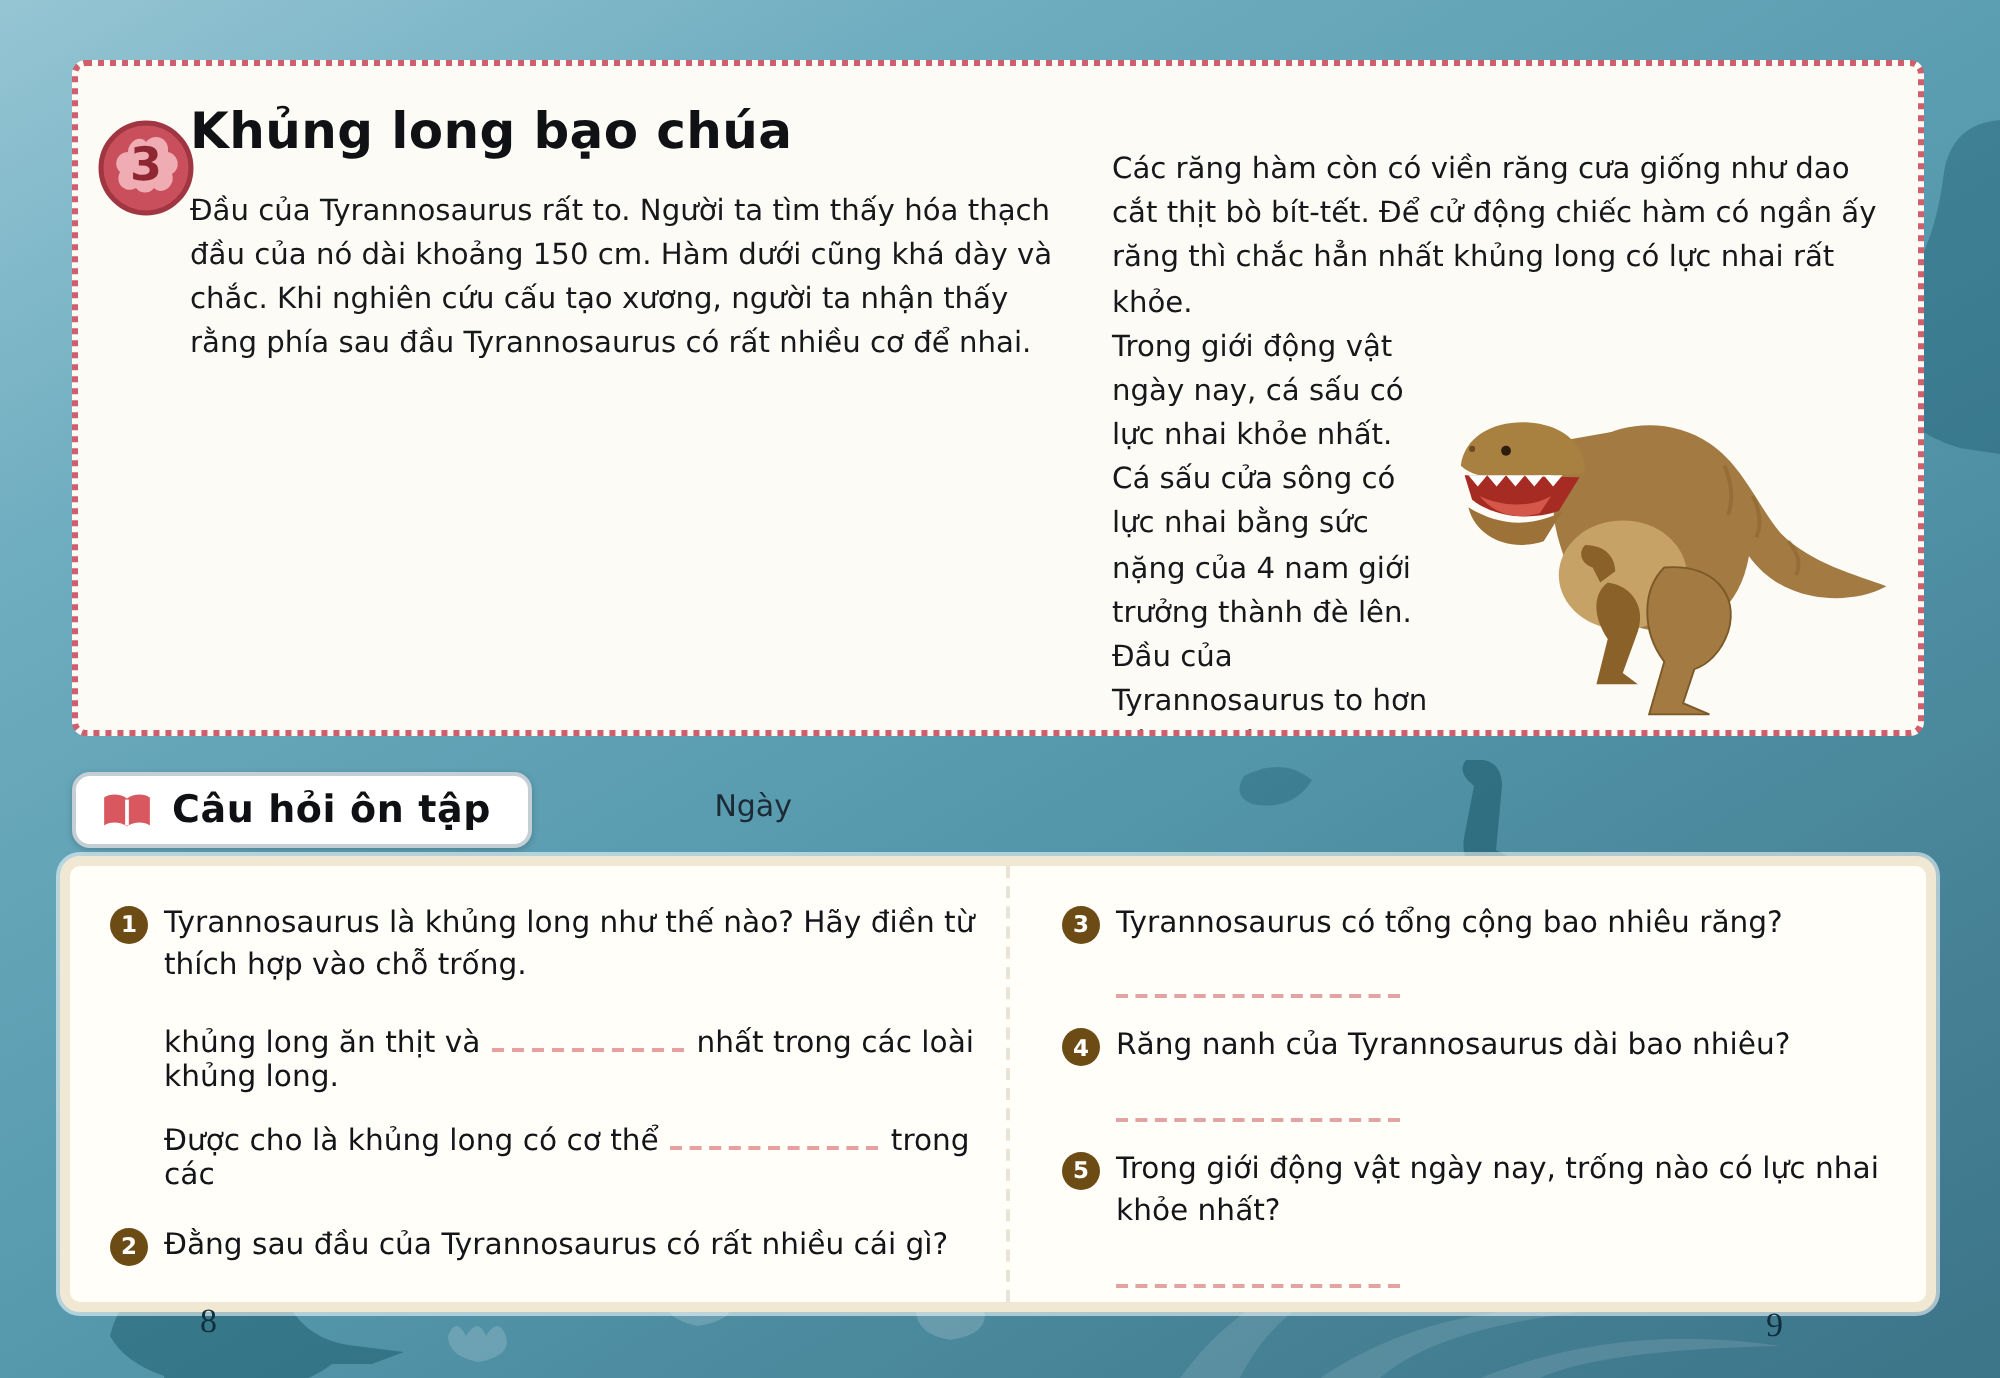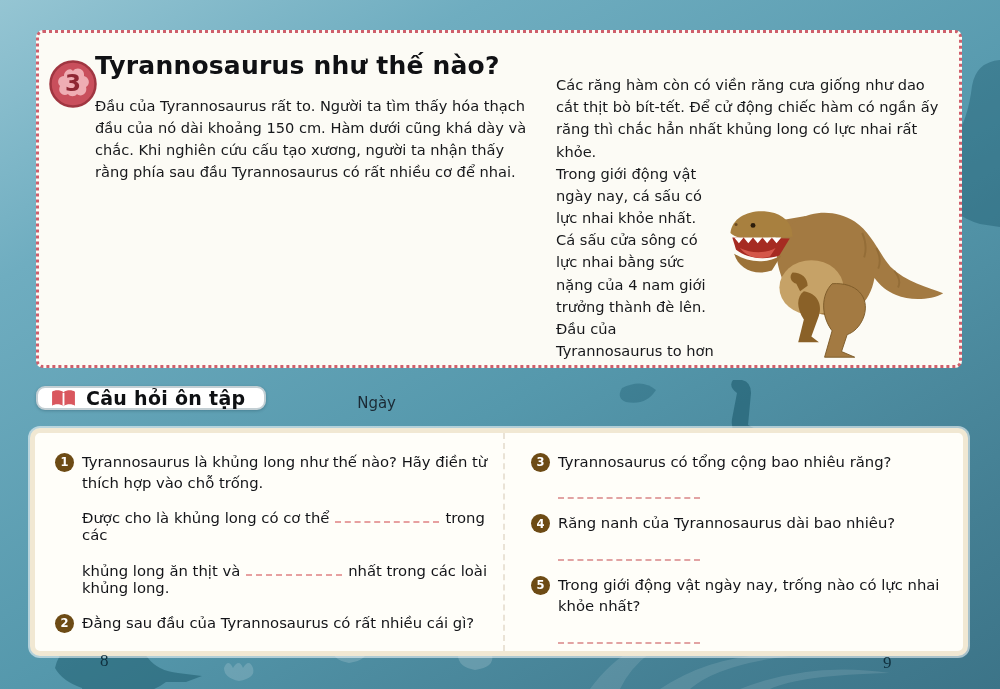--- a/index.html
+++ b/index.html
@@ -25,21 +25,21 @@
     font-size:23px;font-weight:bold;color:#8f2733;padding-bottom:2px;
   }
   .title{font-size:25px;font-weight:bold;line-height:1.22;color:#101114;margin:4px 0 13px 0;letter-spacing:.2px;}
   .bodytext p{margin:0;font-size:14.6px;line-height:1.52;color:#17181b;}
   .col-right{flex:1;padding:41px 12px 4px 12px;font-size:14.6px;line-height:1.52;color:#17181b;overflow:hidden;}
   .col-right p{margin:0;}
   .dino-fig{float:right;width:226px;height:210px;margin:4px 0 0 6px;}
 
   
   .quiz-header{
-    position:absolute;left:36px;top:386px;height:24px;
+    position:absolute;left:36px;top:386px;height:38px;
     display:flex;align-items:center;gap:9px;
     background:#ffffff;border:2px solid #c3cfd4;border-radius:9px;
     padding:0 18px 0 12px;box-shadow:0 1px 3px rgba(10,40,55,.25);
   }
   .quiz-header .label{font-size:19px;font-weight:bold;color:#0e1013;letter-spacing:.3px;}
 
   .date-row{position:absolute;left:322px;top:394px;display:flex;align-items:flex-end;gap:5px;
     font-size:15px;color:#1b2a35;flex-direction:column;}
   .date-line{display:inline-block;width:62px;height:15px;border-bottom:1.5px solid #55707e;}
   .date-line.l2{width:74px;}
@@ -103,21 +103,21 @@
     <div class="col-left">
       <div class="lesson-badge">
         <svg viewBox="0 0 48 48">
           <circle cx="24" cy="24" r="22.5" fill="#c94f5c" stroke="#a03641" stroke-width="2.5"></circle>
           <path d="M24,11 c4,-5 12,-2 11,5 c5,1 7,8 2,11 c2,6 -5,11 -9,7 c-2,3 -7,3 -9,0 c-5,3 -11,-2 -8,-8 c-4,-4 -1,-10 4,-10 c0,-5 6,-9 9,-5 Z" fill="#efadb3"></path>
         </svg>
         <span class="num">3</span>
       </div>
 
       <div class="title">
-        <div>Tyrannosaurus như thế nào?</div>
+        <div>Khủng long bạo chúa</div>
       </div>
 
       <div class="bodytext">
         <p>Đầu của Tyrannosaurus rất to. Người ta tìm thấy hóa thạch đầu của nó dài khoảng 150 cm. Hàm dưới cũng khá dày và chắc. Khi nghiên cứu cấu tạo xương, người ta nhận thấy rằng phía sau đầu Tyrannosaurus có rất nhiều cơ để nhai.</p>
       </div>
     </div>
 
     <div class="col-right">
       <p>Các răng hàm còn có viền răng cưa giống như dao cắt thịt bò bít-tết. Để cử động chiếc hàm có ngần ấy răng thì chắc hẳn nhất khủng long có lực nhai rất khỏe.</p>
 
@@ -159,26 +159,26 @@
     <span class="date-line l2"></span>
   </div>
 
   <div class="quiz-box">
 
     <div class="q-col left">
       <div class="q-item">
         <span class="q-num">1</span>
         <span>Tyrannosaurus là khủng long như thế nào? Hãy điền từ thích hợp vào chỗ trống.</span>
       </div>
+      <p class="fill-line" style="margin-top:19px;">
+        <span>khủng long ăn thịt và</span><span class="blank b2"></span><span>nhất trong các loài khủng long.</span>
+      </p>
       <p class="fill-line">
         <span>Được cho là khủng long có cơ thể</span><span class="blank"></span><span>trong các</span>
       </p>
-      <p class="fill-line" style="margin-top:19px;">
-        <span>khủng long ăn thịt và</span><span class="blank b2"></span><span>nhất trong các loài khủng long.</span>
-      </p>
       <div class="q-gap"></div>
       <div class="q-item">
         <span class="q-num">2</span>
         <span>Đằng sau đầu của Tyrannosaurus có rất nhiều cái gì?</span>
       </div>
       <div class="answer-line"></div>
     </div>
 
     <div class="q-col right">
       <div class="q-item">

